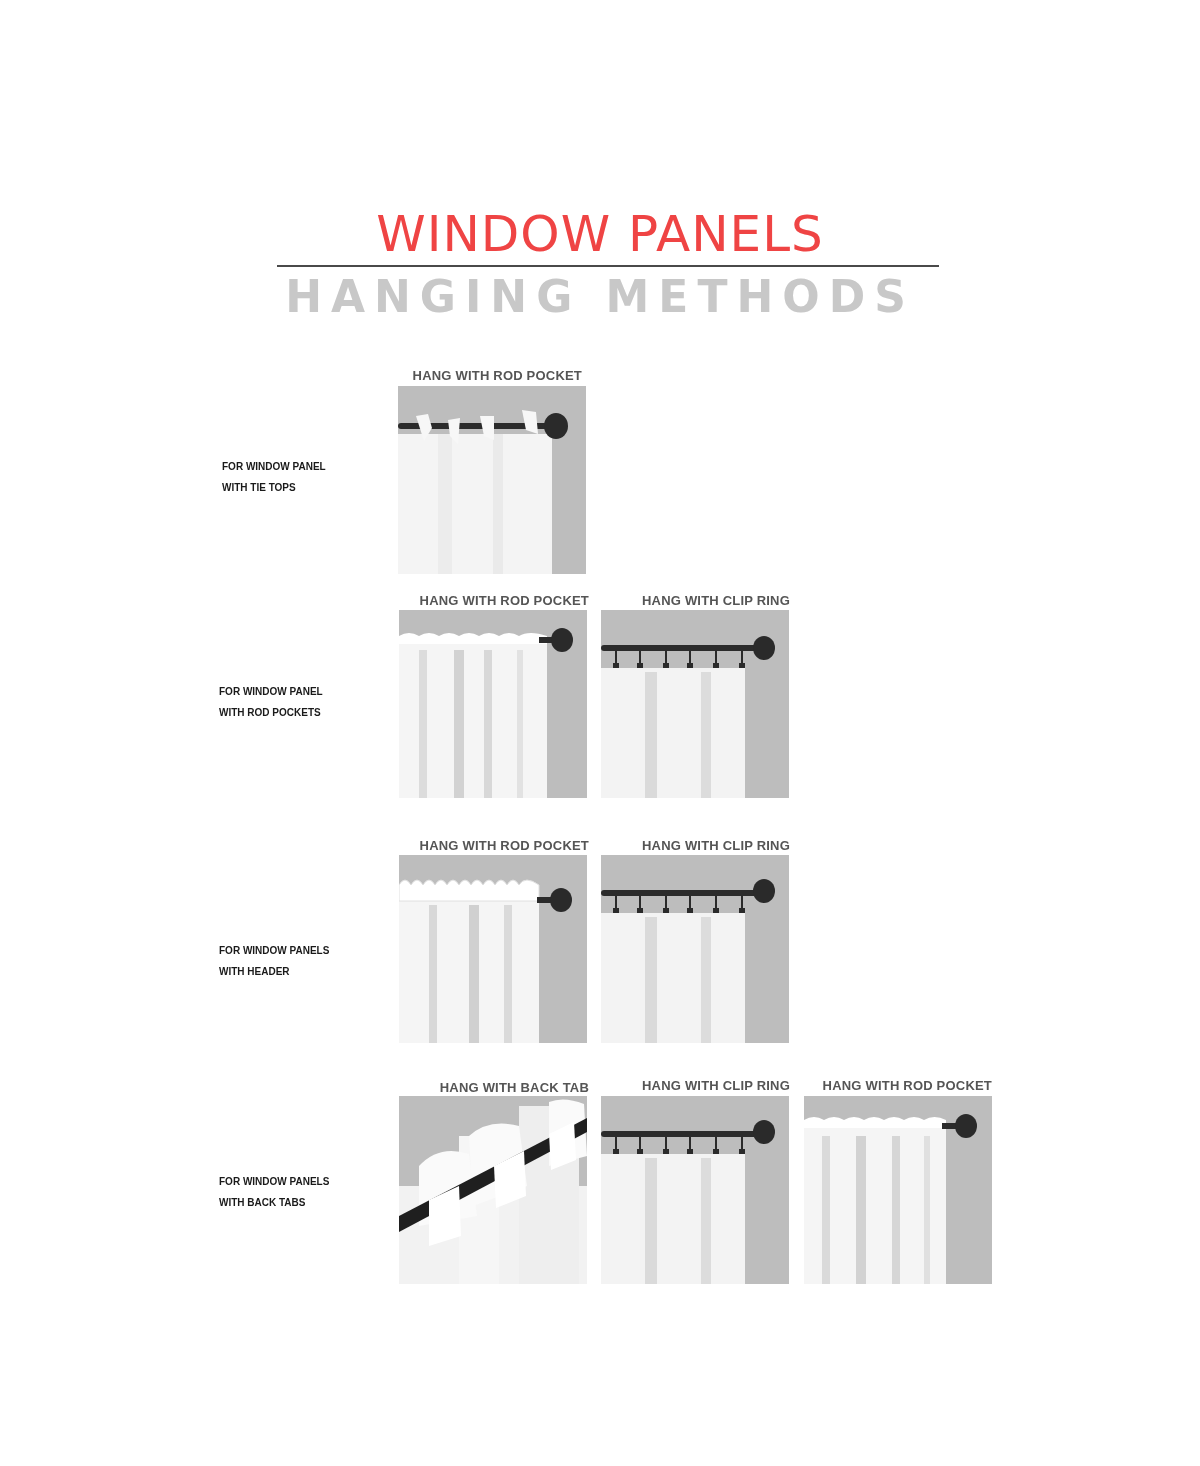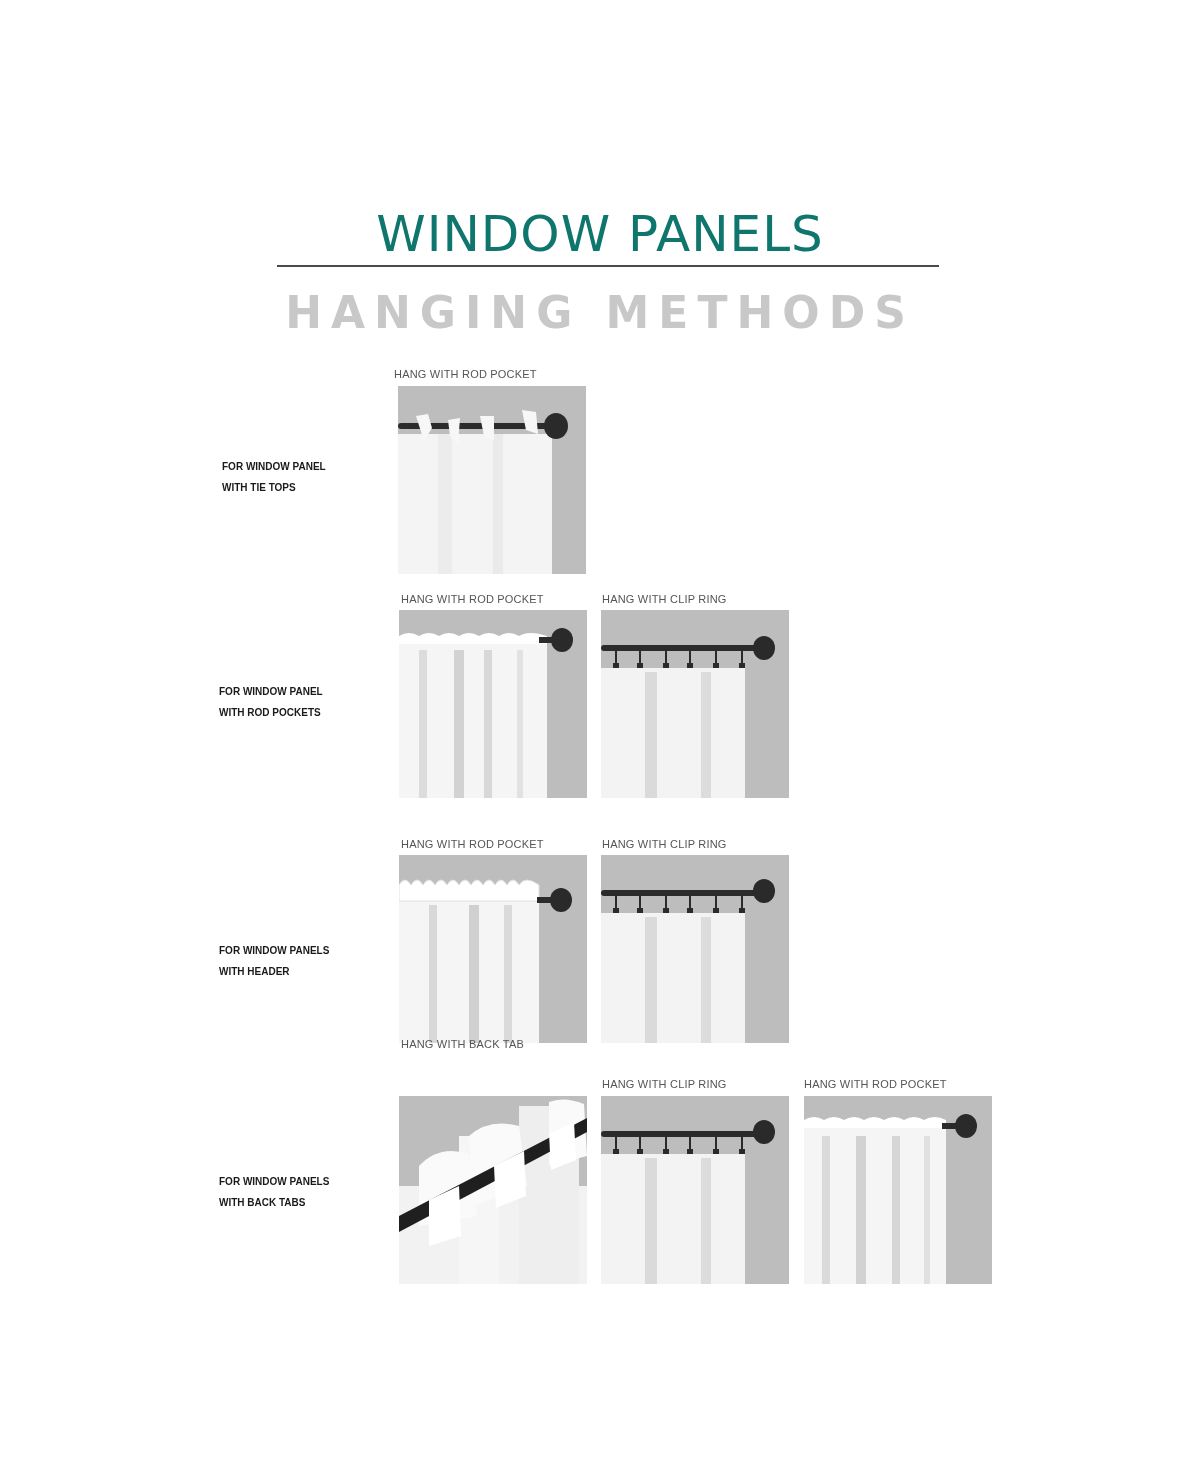--- a/index.html
+++ b/index.html
@@ -1,21 +1,21 @@
 <!DOCTYPE html>
 <html><head>
 <meta charset="utf-8">
 <style>
   html, body { margin:0; padding:0; background:#ffffff; }
   body { width:1200px; height:1466px; position:relative; overflow:hidden; font-family:"Liberation Sans", sans-serif; }
-  .title { position:absolute; left:0; width:1200px; text-align:center; top:204px; font-size:50px; color:#0f766e; letter-spacing:1px; font-weight:normal; font-family:"DejaVu Sans", sans-serif; line-height:60px; }
+  .title { position:absolute; left:0; width:1200px; text-align:center; top:204px; font-size:50px; color:#ef4444; letter-spacing:1px; font-weight:normal; font-family:"DejaVu Sans", sans-serif; line-height:60px; }
   .rule { position:absolute; left:277px; width:662px; top:265px; height:2px; background:#4a4a4a; }
-  .subtitle { position:absolute; left:0; width:1200px; text-align:center; top:272px; font-size:44px; font-weight:bold; color:#c8c8c8; letter-spacing:9px; line-height:50px; font-family:"DejaVu Sans", sans-serif;margin-top:16px; }
+  .subtitle { position:absolute; left:0; width:1200px; text-align:center; top:272px; font-size:44px; font-weight:bold; color:#c8c8c8; letter-spacing:9px; line-height:50px; font-family:"DejaVu Sans", sans-serif; }
   .row-label { position:absolute; font-size:10px; font-weight:bold; color:#1a1a1a; line-height:21px; white-space:pre-line; }
-  .cap { position:absolute; width:188px; text-align:left; font-size:11px; color:#555; font-weight:normal; letter-spacing:0.2px; }
+  .cap { position:absolute; width:188px; text-align:right; font-size:13px; color:#555; font-weight:bold; letter-spacing:0.2px; }
   .panel { position:absolute; width:188px; height:188px; background:#bdbdbd; overflow:hidden; }
   .panel svg { display:block; }
 </style>
 </head>
 <body>
 
 <div class="title">WINDOW PANELS</div>
 <div class="rule"></div>
 <div class="subtitle">HANGING METHODS</div>
 
@@ -115,21 +115,21 @@
       <rect x="114" y="41" width="2" height="14"></rect>
         <rect x="112" y="53" width="6" height="5"></rect>
       <rect x="140" y="41" width="2" height="14"></rect>
         <rect x="138" y="53" width="6" height="5"></rect>
     </g>
   </svg>
 </div>
 
 <div class="row-label" style="left:219px;top:1171px;">FOR WINDOW PANELS
 WITH BACK TABS</div>
-<div class="cap" style="left:401px;top:1038px;">HANG WITH BACK TAB</div>
+<div class="cap" style="left:401px;top:1080px;">HANG WITH BACK TAB</div>
 <div class="panel" style="left:399px;top:1096px;">
   <svg width="188" height="188" viewBox="0 0 188 188">
     <rect width="188" height="188" fill="#bdbdbd"></rect>
     <rect x="0" y="90" width="188" height="98" fill="#f2f2f2"></rect>
     <rect x="60" y="40" width="40" height="148" fill="#f6f6f6"></rect>
     <rect x="120" y="10" width="60" height="178" fill="#eeeeee"></rect>
     <path d="M20 70 Q40 48 70 58 L78 120 L20 130 Z" fill="#fafafa"></path>
     <path d="M70 40 Q90 22 120 30 L128 90 L74 110 Z" fill="#fafafa"></path>
     <path d="M150 6 Q165 0 185 8 L188 60 L150 70 Z" fill="#fafafa"></path>
     <path d="M0 120 L188 22 L188 36 L0 136 Z" fill="#1f1f1f"></path>

